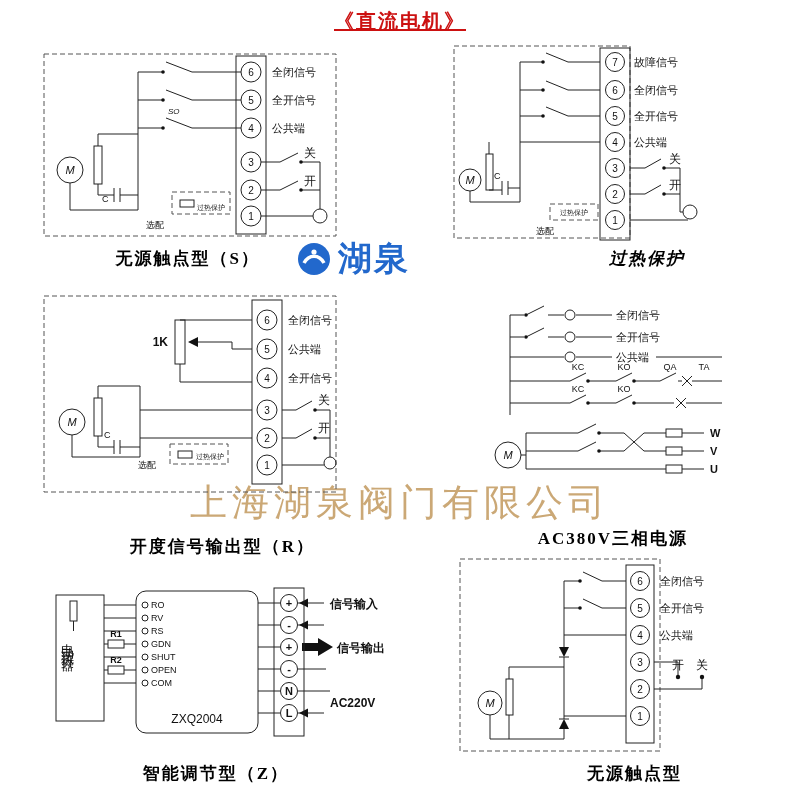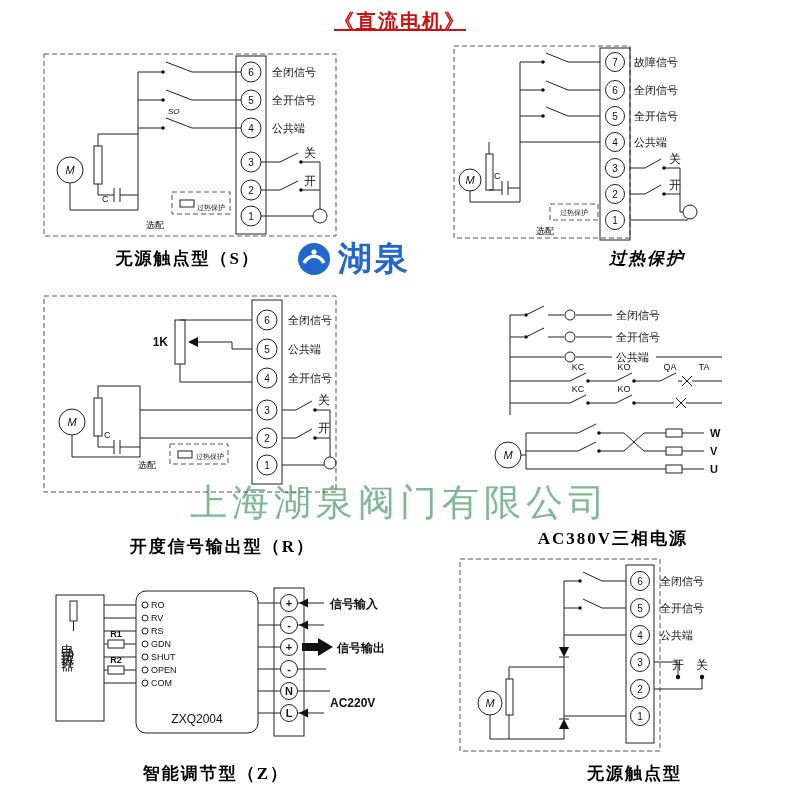--- a/index.html
+++ b/index.html
@@ -4,21 +4,21 @@
 <style>
   html,body{margin:0;padding:0}
   body{width:800px;height:800px;background:#fff;position:relative;overflow:hidden;
        font-family:"Liberation Sans",sans-serif}
   .abs{position:absolute}
   .title{top:8px;left:0;width:800px;text-align:center;
          font-family:"Liberation Serif",serif;font-weight:bold;font-size:20px;
          color:#cc1111;text-decoration:underline;letter-spacing:2px}
   .wm{top:478px;left:0;width:800px;text-align:center;z-index:0;
       font-family:"Liberation Serif",serif;font-size:37px;letter-spacing:5px;
-      color:#15803d;opacity:.55}
+      color:#a16207;opacity:.55}
   .cap{font-family:"Liberation Serif",serif;font-weight:bold;font-size:17px;
        color:#000;text-align:right;letter-spacing:2px;z-index:2}
   .logo{top:236px;left:296px;display:flex;align-items:center;gap:6px;z-index:1}
   .logo .txt{font-size:34px;font-weight:bold;color:#2268cc;
              font-family:"Liberation Sans",sans-serif;letter-spacing:2px}
   .vlabel{writing-mode:vertical-lr;text-orientation:upright;font-size:13px;
           color:#111;letter-spacing:4px;z-index:3}
   svg{position:absolute;z-index:1;overflow:visible}
   .wire{stroke:#222;stroke-width:1;fill:none}
   .dash{stroke:#555;stroke-width:1;fill:none;stroke-dasharray:5 3}

